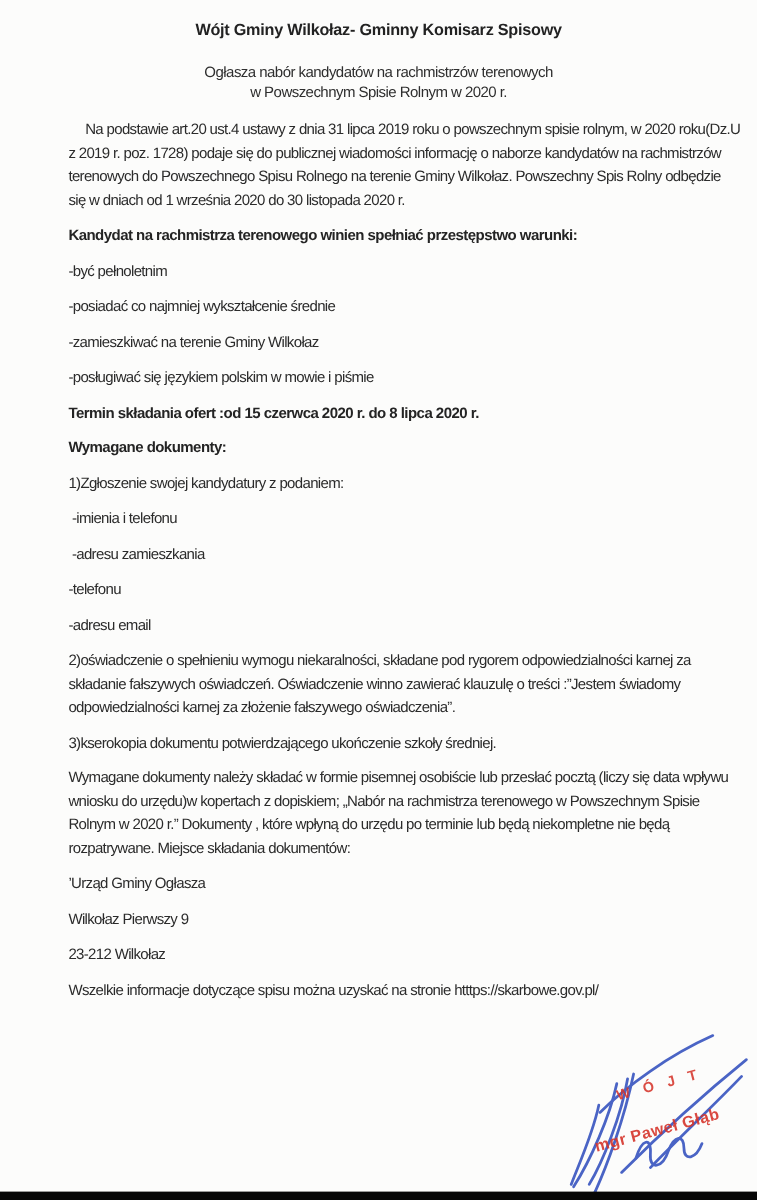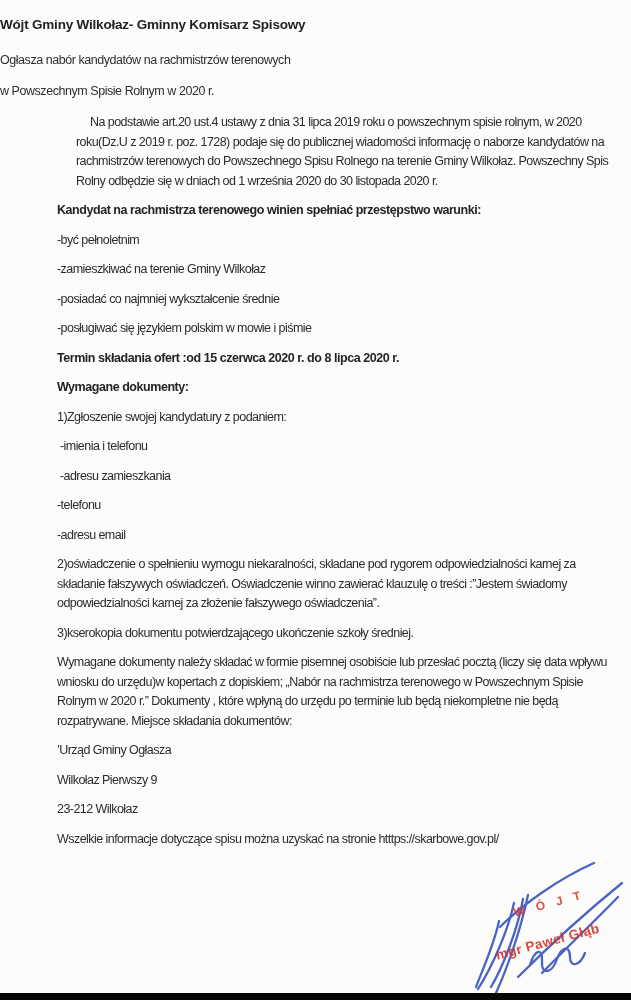--- a/index.html
+++ b/index.html
@@ -5,38 +5,38 @@
   html,body { margin:0; padding:0; background:#e8e8e8; }
   .doc {
     position:relative;
     width:631px; height:1000px;
     margin:0 auto;
     background:#fcfcfb;
     overflow:hidden;
     font-family:"Liberation Sans","DejaVu Sans",sans-serif;
     color:#2b2b2b;
   }
-  .headers { padding-top:16px; }
+  .headers { padding-top:16px; text-align:center; }
   .title {
     font-size:13.5px; font-weight:bold; letter-spacing:-0.2px; color:#222;
     line-height:18px;
   }
   .sub { font-size:12.5px; letter-spacing:-0.45px; line-height:17px; color:#2e2e2e; }
   .sub1 { margin-top:18px; }
-  .sub2 { margin-top:14px; }
+  .sub2 { }
 
   .body {
     margin:13px 14px 0 57px;
     width:560px;
     font-size:12.5px;
     letter-spacing:-0.55px;
     line-height:19.5px;
   }
   .body p { margin:10px 0 0 0; white-space:pre-wrap; }
-  .body p.first { margin-top:0;margin-left:19px; }
+  .body p.first { margin-top:0; }
   .b { font-weight:bold; letter-spacing:-0.45px; color:#242424; }
   .indent { text-indent:14px; }
 
   .signature {
     position:absolute; left:470px; top:845px;
     width:161px; height:155px;
     pointer-events:none;
   }
   .signature svg { position:absolute; left:0; top:0; }
   .stamp {
@@ -71,22 +71,22 @@
     <div class="title">Wójt Gminy Wilkołaz- Gminny Komisarz Spisowy</div>
     <div class="sub sub1">Ogłasza nabór kandydatów na rachmistrzów terenowych</div>
     <div class="sub sub2">w Powszechnym Spisie Rolnym w 2020 r.</div>
   </div>
 
   <div class="body">
     <p class="first indent">Na podstawie art.20 ust.4 ustawy z dnia 31 lipca 2019 roku o powszechnym spisie rolnym, w 2020 roku(Dz.U z 2019 r. poz. 1728) podaje się do publicznej wiadomości informację o naborze kandydatów na rachmistrzów terenowych do Powszechnego Spisu Rolnego na terenie Gminy Wilkołaz. Powszechny Spis Rolny odbędzie się w dniach od 1 września 2020 do 30 listopada 2020 r.</p>
 
     <p class="b">Kandydat na rachmistrza terenowego winien spełniać przestępstwo warunki:</p>
     <p>-być pełnoletnim</p>
+    <p>-posiadać co najmniej wykształcenie średnie</p>
     <p>-zamieszkiwać na terenie Gminy Wilkołaz</p>
-    <p>-posiadać co najmniej wykształcenie średnie</p>
     <p>-posługiwać się językiem polskim w mowie i piśmie</p>
 
     <p class="b">Termin składania ofert :od 15 czerwca 2020 r. do 8 lipca 2020 r.</p>
 
     <p class="b">Wymagane dokumenty:</p>
     <p>1)Zgłoszenie swojej kandydatury z podaniem:</p>
     <p> -imienia i telefonu</p>
     <p> -adresu zamieszkania</p>
     <p>-telefonu</p>
     <p>-adresu email</p>

